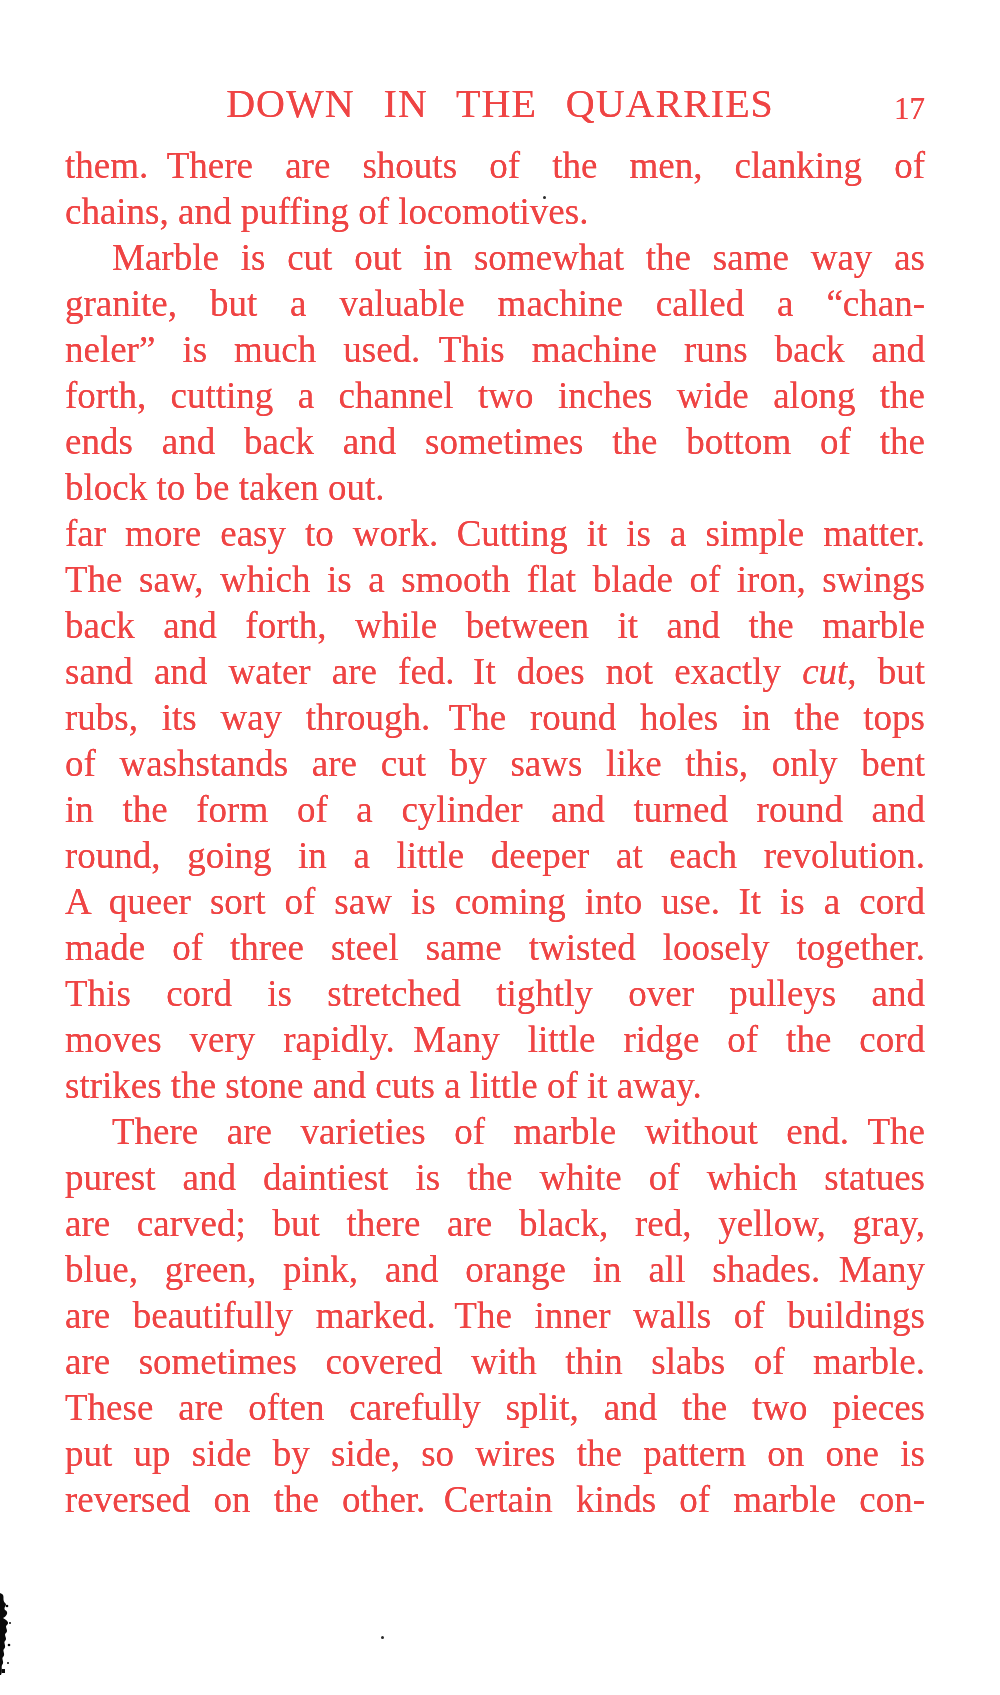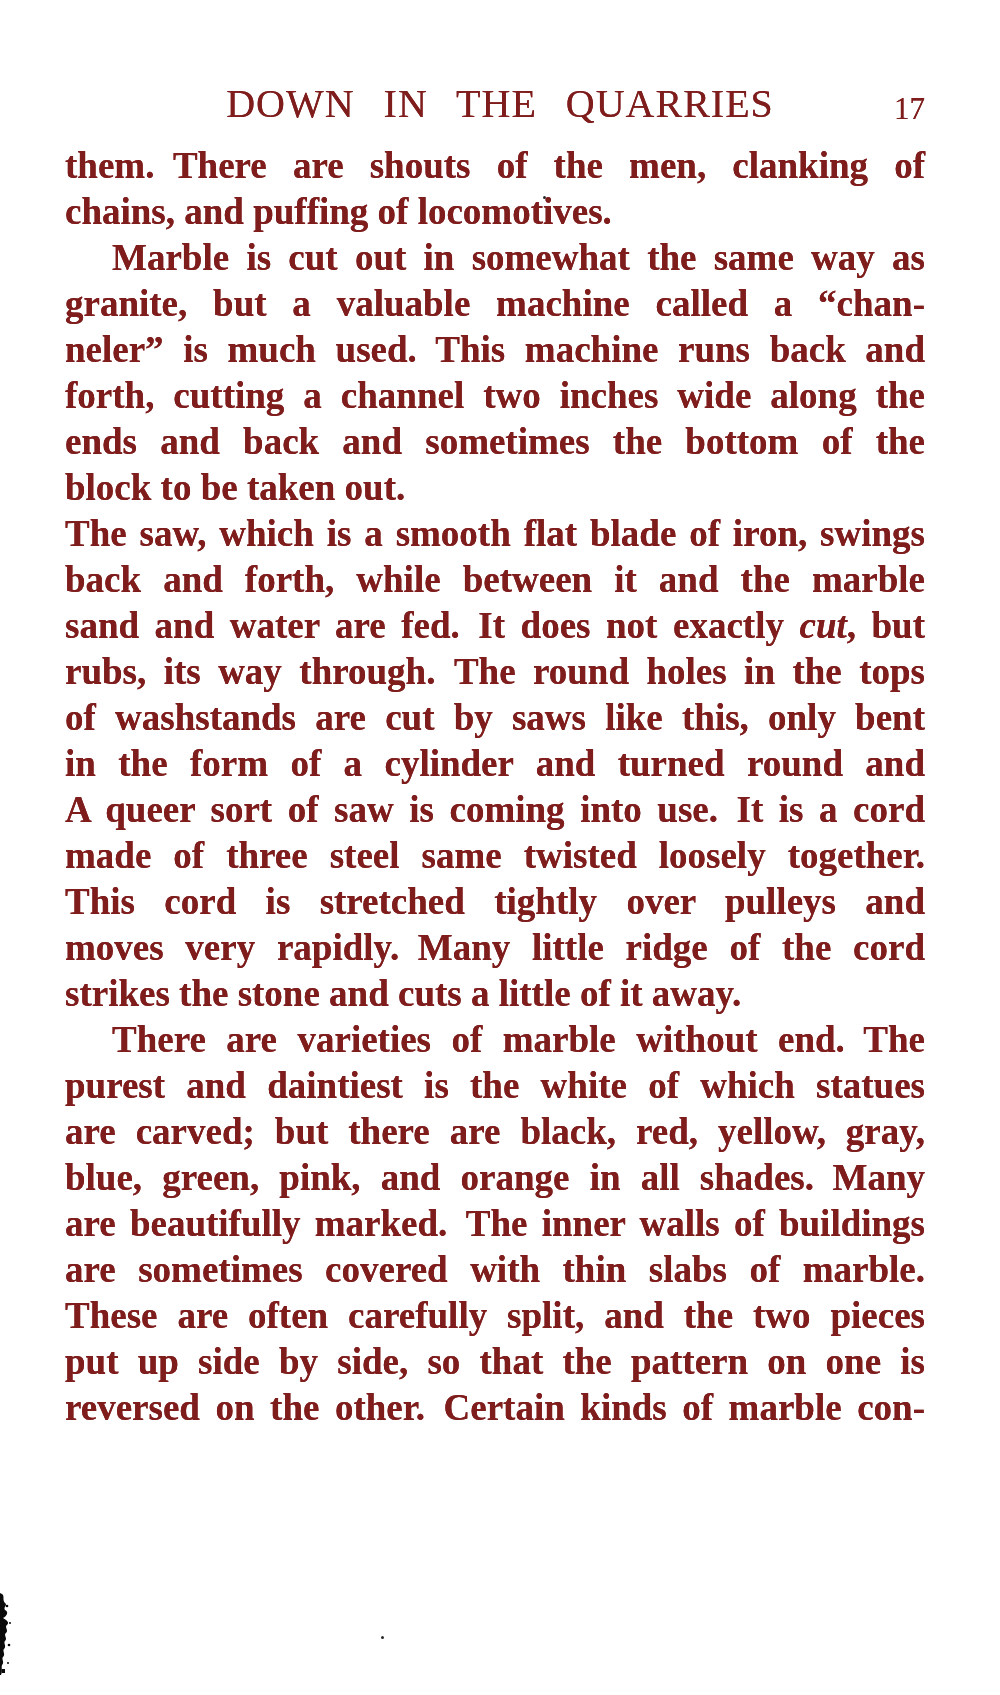--- a/index.html
+++ b/index.html
@@ -5,21 +5,21 @@
   html, body {
     margin: 0;
     padding: 0;
     background: #ffffff;
   }
   .page {
     position: relative;
     width: 1000px;
     height: 1695px;
     background: #ffffff;
-    color: #7f1d1d;
+    color: #ef4444;
     font-family: "Liberation Serif", "DejaVu Serif", serif;
     overflow: hidden;
     text-shadow: 0 0 0.6px currentColor; 
   }
   .running-title {
     position: absolute;
     top: 84px;
     left: 0;
     width: 1000px;
     text-align: center;
@@ -39,21 +39,21 @@
     text-align: right;
   }
   .body-text {
     position: absolute;
     top: 143px;
     left: 65px;
     width: 860px;
     font-size: 37px;
     line-height: 46px;
   }
-  .paragraph { margin: 0; font-weight: bold; }
+  .paragraph { margin: 0; }
   .line {
     text-align: justify;
     text-align-last: justify;
     height: 46px;
     overflow: visible;
   }
   .line.par-end { text-align-last: left; }
   .line.indent { text-indent: 47px; }
   .line i { font-style: italic; }
   .speck {
@@ -83,41 +83,43 @@
       </div>
       <div class="paragraph">
         <div class="line indent"><span>Marble is cut out in somewhat the same way as</span></div>
         <div class="line"><span>granite, but a valuable machine called a “chan-</span></div>
         <div class="line"><span>neler” is much used. This machine runs back and</span></div>
         <div class="line"><span>forth, cutting a channel two inches wide along the</span></div>
         <div class="line"><span>ends and back and sometimes the bottom of the</span></div>
         <div class="line par-end"><span>block to be taken out.</span></div>
       </div>
       <div class="paragraph">
+        <div class="line"><span>far more easy to work. Cutting it is a simple matter.</span></div>
         <div class="line"><span>The saw, which is a smooth flat blade of iron, swings</span></div>
         <div class="line"><span>back and forth, while between it and the marble</span></div>
         <div class="line"><span>sand and water are fed. It does not exactly </span><i>cut</i><span>, but</span></div>
         <div class="line"><span>rubs, its way through. The round holes in the tops</span></div>
         <div class="line"><span>of washstands are cut by saws like this, only bent</span></div>
         <div class="line"><span>in the form of a cylinder and turned round and</span></div>
+        <div class="line"><span>round, going in a little deeper at each revolution.</span></div>
         <div class="line"><span>A queer sort of saw is coming into use. It is a cord</span></div>
         <div class="line"><span>made of three steel same twisted loosely together.</span></div>
         <div class="line"><span>This cord is stretched tightly over pulleys and</span></div>
         <div class="line"><span>moves very rapidly. Many little ridge of the cord</span></div>
         <div class="line par-end"><span>strikes the stone and cuts a little of it away.</span></div>
       </div>
       <div class="paragraph">
         <div class="line indent"><span>There are varieties of marble without end. The</span></div>
         <div class="line"><span>purest and daintiest is the white of which statues</span></div>
         <div class="line"><span>are carved; but there are black, red, yellow, gray,</span></div>
         <div class="line"><span>blue, green, pink, and orange in all shades. Many</span></div>
         <div class="line"><span>are beautifully marked. The inner walls of buildings</span></div>
         <div class="line"><span>are sometimes covered with thin slabs of marble.</span></div>
         <div class="line"><span>These are often carefully split, and the two pieces</span></div>
-        <div class="line"><span>put up side by side, so that the pattern on one is</span></div>
+        <div class="line"><span>put up side by side, so wires the pattern on one is</span></div>
         <div class="line"><span>reversed on the other. Certain kinds of marble con-</span></div>
       </div>
     </main>
 
   <svg class="ink-blot" id="ink-blot" viewBox="0 0 15 82" xmlns="http://www.w3.org/2000/svg" aria-hidden="true" width="15" height="82" style="left: 0px; top: 1593px;">
     <path d="M0,0 L2,1 C5,3 2,7 5,10 C8,12 3,14 5,17 C9,19 7,23 3,25 C6,27 10,29 7,32 C4,34 9,37 6,40 C3,42 8,45 5,48 C3,50 7,53 4,56 C2,58 6,61 3,64 C1,66 5,69 2,72 C1,75 3,78 1,82 L0,82 Z" fill="#0a0a0a"></path>
     <circle cx="7" cy="13" r="1.3" fill="#0a0a0a"></circle>
     <circle cx="10" cy="30" r="1.0" fill="#0a0a0a"></circle>
     <circle cx="9" cy="52" r="1.3" fill="#0a0a0a"></circle>
     <circle cx="8" cy="70" r="1.0" fill="#0a0a0a"></circle>

